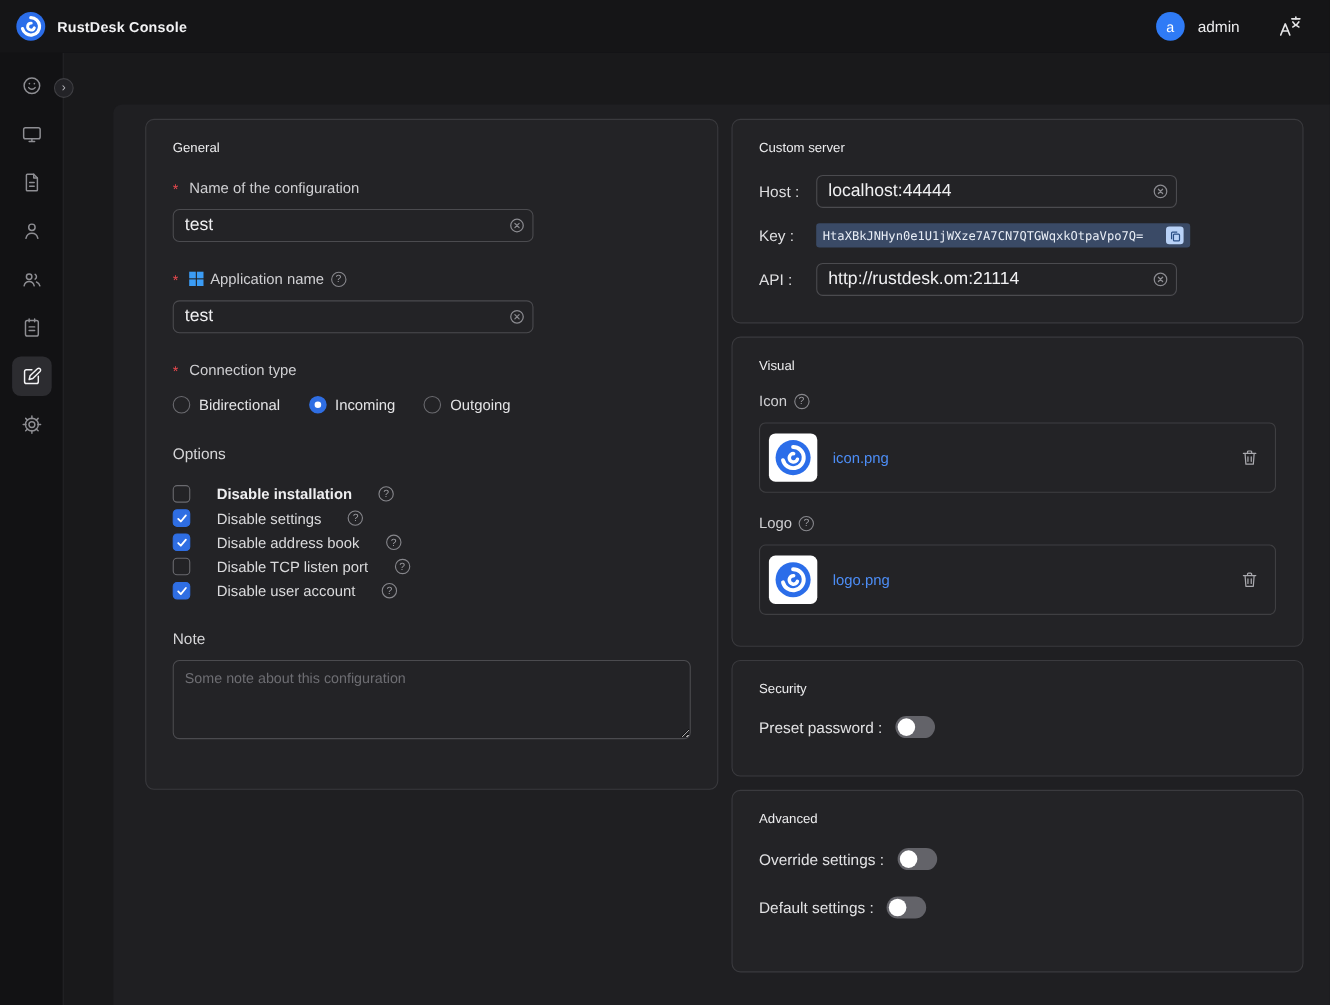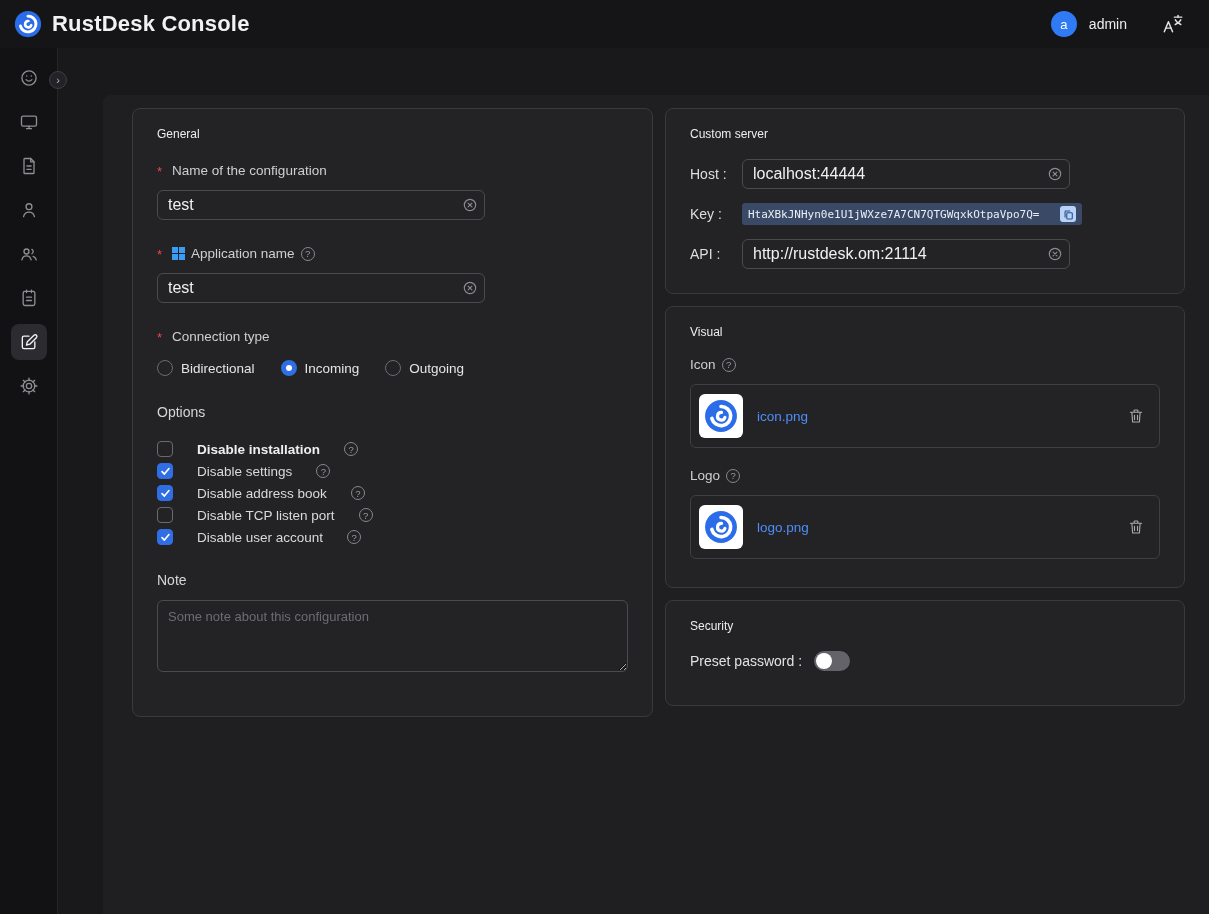--- a/index.html
+++ b/index.html
@@ -3,21 +3,21 @@
 <meta charset="utf-8">
 <style>
   * { margin:0; padding:0; box-sizing:border-box; }
   html,body { width:1209px; height:914px; overflow:hidden; background:#121214;
               font-family:"Liberation Sans", sans-serif; color:#e8e8ea; }
 
   
   .header { height:48px; background:#151517; display:flex; align-items:center;
             padding:0 24px 0 14px; position:relative; z-index:5; }
   .logo-wrap { width:28px; height:28px; margin-right:10px; display:flex; align-items:center; justify-content:center; }
-  .app-title { font-size:22px; font-weight:700; color:#f2f2f4; letter-spacing:.2px; }
+  .app-title { font-size:13px; font-weight:700; color:#f2f2f4; letter-spacing:.2px; }
   .header-right { margin-left:auto; display:flex; align-items:center; gap:12px; }
   .avatar { width:26px; height:26px; border-radius:50%; background:#2f7bf6; color:#fff;
             font-size:13px; display:flex; align-items:center; justify-content:center; }
   .user-name { font-size:14px; color:#ececee; }
   .translate-btn { margin-left:22px; width:24px; height:24px; display:flex; align-items:center; justify-content:center; cursor:pointer; }
 
   
   .app-body { position:absolute; top:48px; left:0; right:0; bottom:0; display:flex; }
   .sidebar { width:58px; background:#121214; border-right:1px solid #252528;
              display:flex; flex-direction:column; align-items:center; padding-top:12px; gap:8px; position:relative; z-index:4; }
@@ -372,18 +372,33 @@
           <div class="card" style="padding-bottom:16px;">
             <div class="card-title" style="margin-bottom:18px;">Security</div>
             <div class="toggle-row">
               <span>Preset password :</span>
               <span class="toggle">
                   <span class="knob"></span>
                 </span>
             </div>
           </div>
 
+          <div class="card" style="padding-bottom:30px;">
+            <div class="card-title" style="margin-bottom:20px;">Advanced</div>
+            <div class="toggle-row" style="margin-bottom:24px;">
+              <span>Override settings :</span>
+              <span class="toggle">
+                  <span class="knob"></span>
+                </span>
+            </div>
+            <div class="toggle-row">
+              <span>Default settings :</span>
+              <span class="toggle">
+                  <span class="knob"></span>
+                </span>
+            </div>
+          </div>
 
         </div>
       </div>
     </div>
   </div>
 </div>
 
 </body></html>

